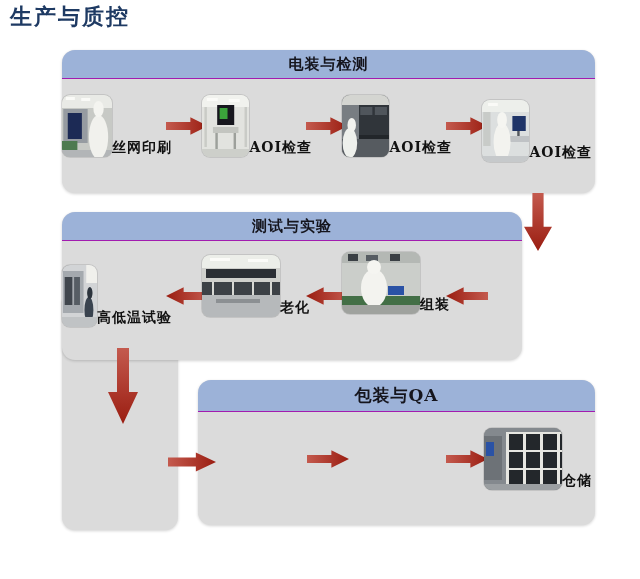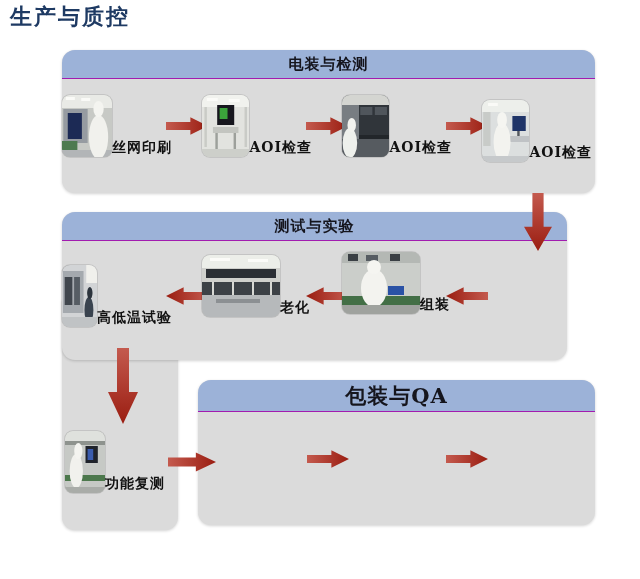--- a/index.html
+++ b/index.html
@@ -6,21 +6,21 @@
   .page{position:relative;width:640px;height:579px;background:#ffffff;overflow:hidden;
         font-family:"DejaVu Serif","Liberation Serif",serif;}
   .title{position:absolute;left:10px;top:2px;font-size:22px;font-weight:bold;
          color:#1e3a63;letter-spacing:2px;}
   .panel{position:absolute;background:#dbdbdb;border-radius:13px;
          box-shadow:0 1px 3px rgba(0,0,0,0.18);}
   .panel-header{position:absolute;top:0;left:0;right:0;height:28px;background:#9cb2d8;
          border-radius:13px 13px 0 0;text-align:center;line-height:28px;
          font-weight:bold;font-size:15px;color:#15151d;letter-spacing:1px;
          border-bottom:1px solid #a21caf;}
-  .panel3 .panel-header{height:31px;line-height:31px;font-size:21px;}
+  .panel3 .panel-header{height:31px;line-height:31px;font-size:17px;}
   .column{position:absolute;left:62px;top:300px;width:116px;height:230px;
          background:#dbdbdb;border-radius:0 0 13px 13px;
          box-shadow:0 1px 3px rgba(0,0,0,0.18);}
   .step{position:absolute;width:110px;display:flex;flex-direction:row;align-items:flex-end;}
   .photo{width:78px;height:62px;border-radius:8px;overflow:hidden;
          box-shadow:0 0 0 1px rgba(0,0,0,0.10);background:#888;}
   .photo svg{display:block;width:100%;height:100%;}
   .step-label{margin-top:6px;font-size:14px;font-weight:bold;color:#111;
          white-space:nowrap;letter-spacing:1px;}
   .arrow-right{position:absolute;width:42px;height:18px;
@@ -123,21 +123,21 @@
             <circle cx="33" cy="20" r="8" fill="#f5f5f1"></circle>
           <rect y="56" width="78" height="6" fill="#c6c9cb"></rect>
         </svg>
       </div>
       <div class="step-label">AOI检查</div>
     </div>
   </div>
 
   <div class="arrow-down" style="left:524px;top:193px;width:28px;height:58px;"></div>
 
-  <div class="panel panel2" style="left:62px;top:212px;width:505px;height:148px;">
+  <div class="panel panel2" style="left:62px;top:212px;width:460px;height:148px;">
     <div class="panel-header">测试与实验</div>
 
     <div class="step" style="left:0px;top:53px;">
       <div class="photo">
         <svg viewBox="0 0 78 62" preserveAspectRatio="none">
           <rect width="78" height="62" fill="#d2d4d6"></rect>
             <rect x="54" width="24" height="18" fill="#f0f0ec"></rect>
           <rect x="2" y="6" width="46" height="42" fill="#a4a9ae"></rect>
           <rect x="6" y="12" width="17" height="28" fill="#40464d"></rect>
             <rect x="27" y="12" width="13" height="28" fill="#565d64"></rect>
@@ -190,43 +190,49 @@
       </div>
       <div class="step-label">组装</div>
     </div>
 
     <div class="arrow-left" style="left:384px;top:75px;"></div>
 
   </div>
 
   <div class="arrow-down" style="left:108px;top:348px;width:30px;height:76px;"></div>
 
-  <div class="step" style="left:65px;top:431px;width:100px;z-index:4;">
-    <div class="photo">
-      <svg viewBox="0 0 78 62" preserveAspectRatio="none">
-        <rect width="78" height="62" fill="#c6c9c5"></rect>
-          <rect width="78" height="10" fill="#dfe1dd"></rect>
-        <rect y="10" width="78" height="4" fill="#8e938e"></rect>
-          <rect x="40" y="15" width="24" height="17" fill="#1f232b"></rect>
-        <rect x="44" y="18" width="11" height="11" fill="#3a5cae"></rect>
-          <rect y="44" width="78" height="6" fill="#4c784c"></rect>
-        <ellipse cx="22" cy="40" rx="13" ry="17" fill="#f1f1ed"></ellipse>
-          <circle cx="26" cy="20" r="8" fill="#f4f4f0"></circle>
-        <rect y="56" width="78" height="6" fill="#a9aca8"></rect>
-      </svg>
-    </div>
-    <div class="step-label">功能复测</div>
-  </div>
 
   <div class="arrow-big-right" style="left:168px;top:452px;"></div>
 
   <div class="panel panel3" style="left:198px;top:380px;width:397px;height:145px;">
     <div class="panel-header">包装与QA</div>
 
 
     <div class="arrow-right" style="left:109px;top:70px;"></div>
 
 
     <div class="arrow-right" style="left:248px;top:70px;"></div>
 
+    <div class="step" style="left:286px;top:48px;">
+      <div class="photo">
+        <svg viewBox="0 0 78 62" preserveAspectRatio="none">
+          <rect width="78" height="62" fill="#84898e"></rect>
+            <rect x="22" y="4" width="56" height="54" fill="#23272b"></rect>
+          <g fill="#e6e6e1">
+            <rect x="22" y="4" width="3" height="54"></rect>
+              <rect x="39" y="4" width="3" height="54"></rect>
+            <rect x="56" y="4" width="3" height="54"></rect>
+              <rect x="73" y="4" width="3" height="54"></rect>
+            <rect x="22" y="4" width="56" height="2"></rect>
+              <rect x="22" y="22" width="56" height="2"></rect>
+            <rect x="22" y="40" width="56" height="2"></rect>
+              <rect x="22" y="56" width="56" height="2"></rect>
+          </g>
+          <rect x="0" y="8" width="18" height="44" fill="#6d7277"></rect>
+            <rect x="2" y="14" width="8" height="14" fill="#2a52a5"></rect>
+          <rect y="56" width="78" height="6" fill="#9b9fa2"></rect>
+        </svg>
+      </div>
+      <div class="step-label">仓储</div>
+    </div>
   </div>
 
 </div>
 
 </body></html>

